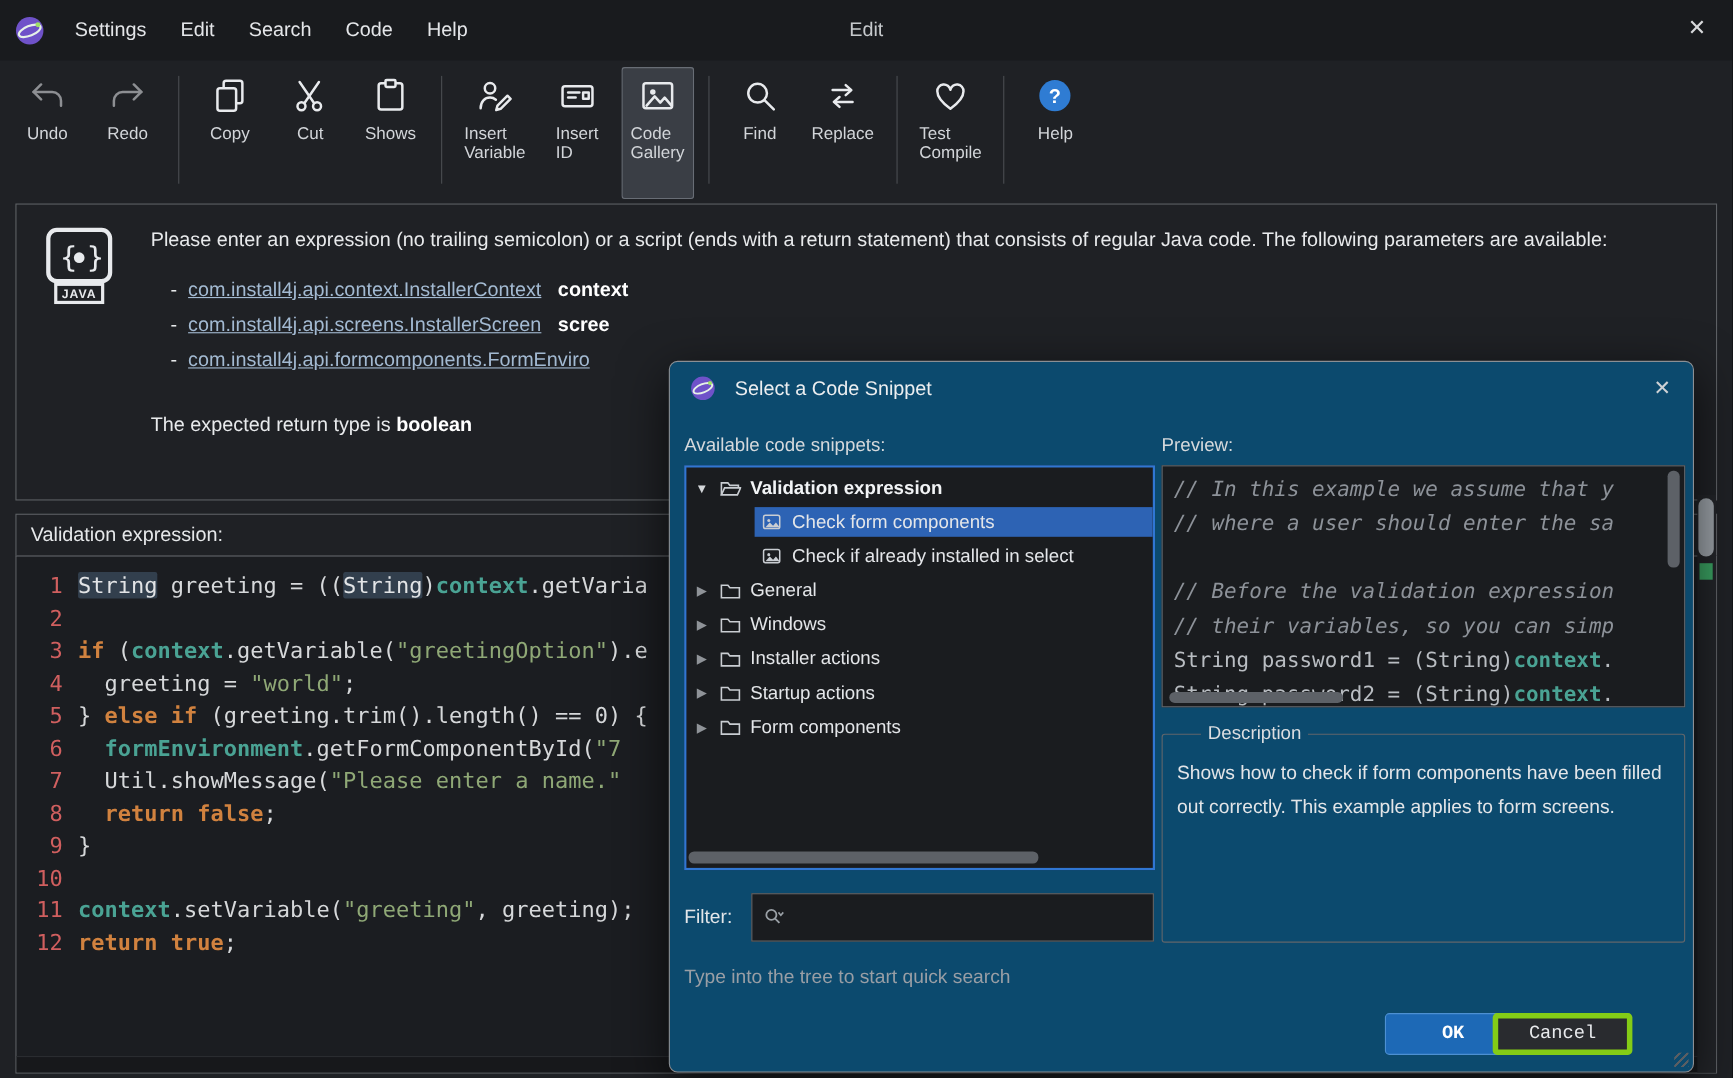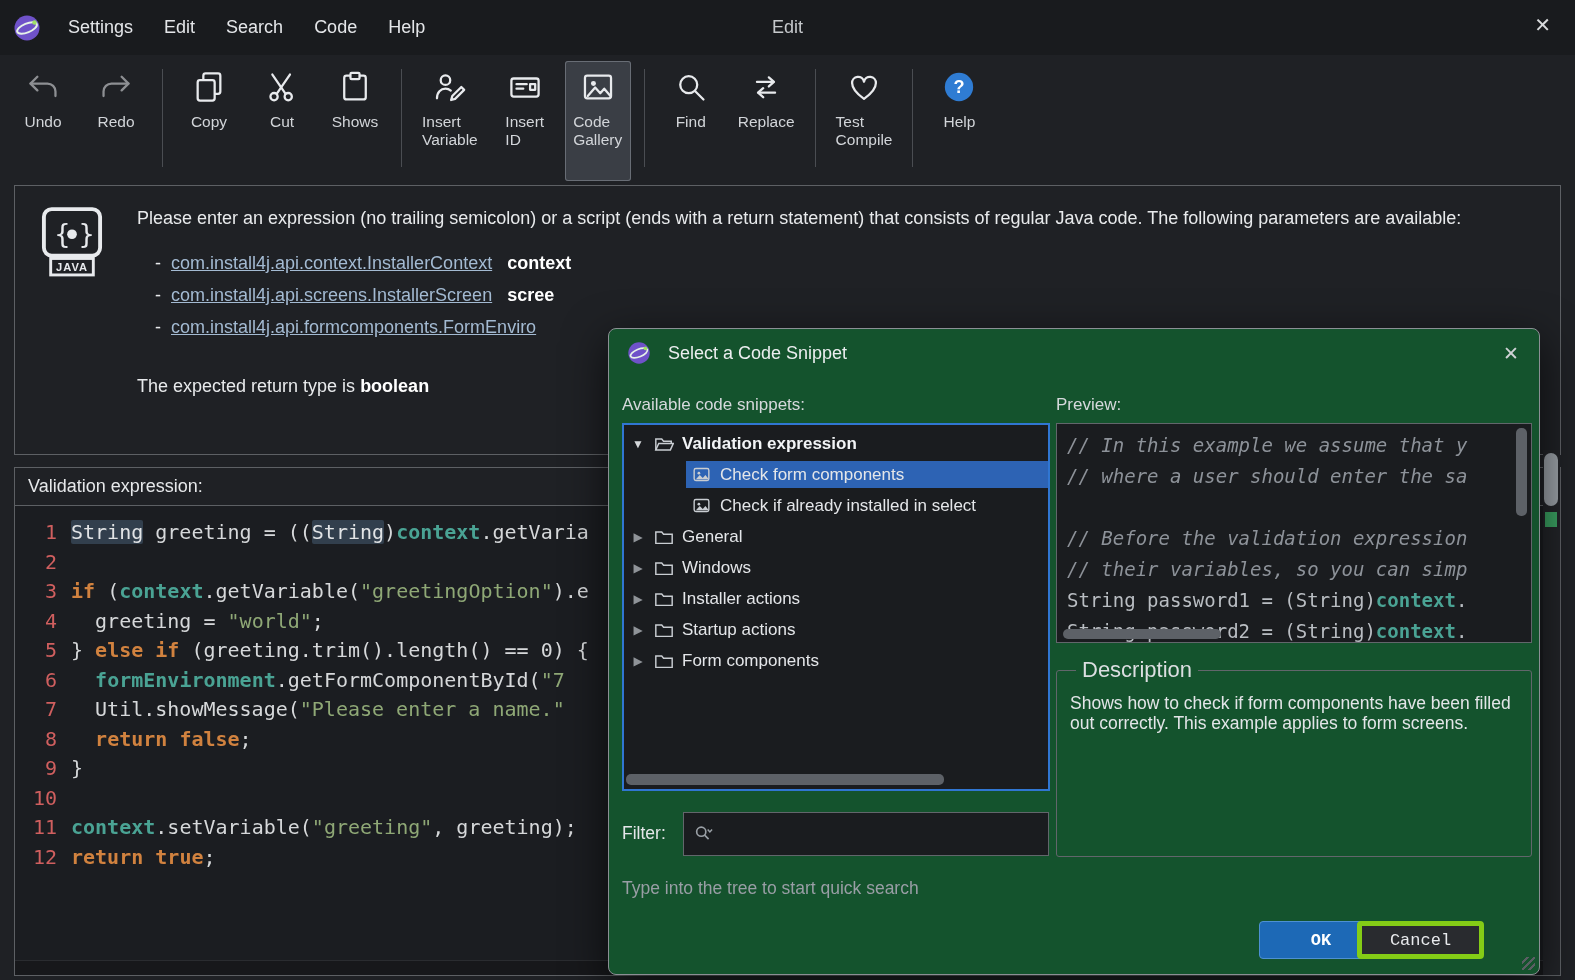--- a/index.html
+++ b/index.html
@@ -52,21 +52,21 @@
   .t-c{color:#8d9299;font-style:italic}
   .t-p{color:#b9bdc2}
   .editor-bottom{position:absolute;left:0;right:0;bottom:0;height:15px;background:#17181b;border-top:1px solid #2a2c30}
 
   
   .bg-vtrack{position:absolute;left:1543px;top:450px;width:17px;height:525px;background:#222428}
   .bg-vthumb{position:absolute;left:1544px;top:453px;width:14px;height:53px;background:#9aa0a6;border-radius:7px}
   .bg-vmark{position:absolute;left:1545px;top:512px;width:12px;height:15px;background:#3aa061}
 
   
-  .dialog{position:absolute;left:608px;top:328px;width:932px;height:647px;background:#14532d;border:1px solid #8b8f94;border-radius:8px;box-shadow:0 12px 44px rgba(0,0,0,.65);z-index:10}
+  .dialog{position:absolute;left:608px;top:328px;width:932px;height:647px;background:#0c4a6e;border:1px solid #8b8f94;border-radius:8px;box-shadow:0 12px 44px rgba(0,0,0,.65);z-index:10}
   .dlg-title{height:48px;display:flex;align-items:center;padding:0 20px 0 18px}
   .dlg-title .dlg-icon{width:24px;height:24px;margin-right:17px;flex-shrink:0}
   .dlg-title .dlg-icon svg{width:24px;height:24px}
   .dlg-title-text{font-size:18px;color:#eceef0}
   .dlg-close{margin-left:auto;font-size:19px;color:#cfd2d5;cursor:default}
   .dlg-label{position:absolute;font-size:17px;color:#d6d9dc}
   #lbl-tree{left:13px;top:66px}
   #lbl-preview{left:447px;top:66px}
 
   .tree{position:absolute;left:13px;top:94px;width:428px;height:368px;border:2px solid #3076d2;background:#1a1c1f;padding-top:3px;overflow:hidden}
@@ -80,22 +80,22 @@
   .tlabel{font-size:17px;white-space:nowrap;color:#e4e6e9}
   .tlabel.b{font-weight:bold;color:#f2f4f6}
   .tree-hscroll{position:absolute;left:17px;top:445px;width:318px;height:11px;background:#5d6167;border-radius:5px;z-index:11}
 
   .preview{position:absolute;left:447px;top:94px;width:476px;height:220px;border:1px solid #62666b;background:#1a1c1f;overflow:hidden;padding:6px 10px;font-family:"DejaVu Sans Mono",monospace;font-size:19px;line-height:31px}
   .pl{white-space:pre}
   .pv-vthumb{position:absolute;left:907px;top:99px;width:11px;height:88px;background:#5d6167;border-radius:5px;z-index:11}
   .pv-hthumb{position:absolute;left:454px;top:300px;width:158px;height:10px;background:#5d6167;border-radius:5px;z-index:11}
 
   .desc{position:absolute;left:447px;top:328px;width:476px;height:200px;border:1px solid #62666b;border-radius:3px;padding:6px 13px}
-  .desc legend{font-size:22px;padding:0 6px;margin-left:6px;color:#dcdee1}
-  .desc p{font-size:17.5px;line-height:20px;color:#e3e5e8;margin-top:4px}
+  .desc legend{font-size:17px;padding:0 6px;margin-left:22px;color:#dcdee1}
+  .desc p{font-size:17.5px;line-height:31px;color:#e3e5e8;margin-top:4px}
 
   .filter-label{position:absolute;left:13px;top:494px;font-size:17.5px;color:#e4e6e9}
   .filter-input{position:absolute;left:74px;top:483px;width:366px;height:44px;border:1px solid #62666b;background:#1a1c1f;display:flex;align-items:center;padding-left:9px}
   .filter-field{flex:1;background:transparent;border:none;outline:none;color:#e6e8ea;font-size:17px;font-family:"Liberation Sans",sans-serif;height:100%}
   .hint{position:absolute;left:13px;top:549px;font-size:17.5px;color:#999ea5}
 
   .btn{position:absolute;top:592px;height:38px;border-radius:4px;font-size:17px;font-family:Liberation Mono, monospace;display:flex;align-items:center;justify-content:center;cursor:default}
   .btn-ok{left:650px;width:124px;background:#1d69b6;border:1px solid #4d90d2;color:#fff;font-weight:bold}
   .btn-cancel{left:748px;width:127px;background:#292b2f;border:5px solid #84cc16;color:#e8eaed}
   .dlg-grip{position:absolute;right:4px;bottom:4px;width:13px;height:13px;background:repeating-linear-gradient(135deg,transparent 0 3px,#5a5e63 3px 5px)}

